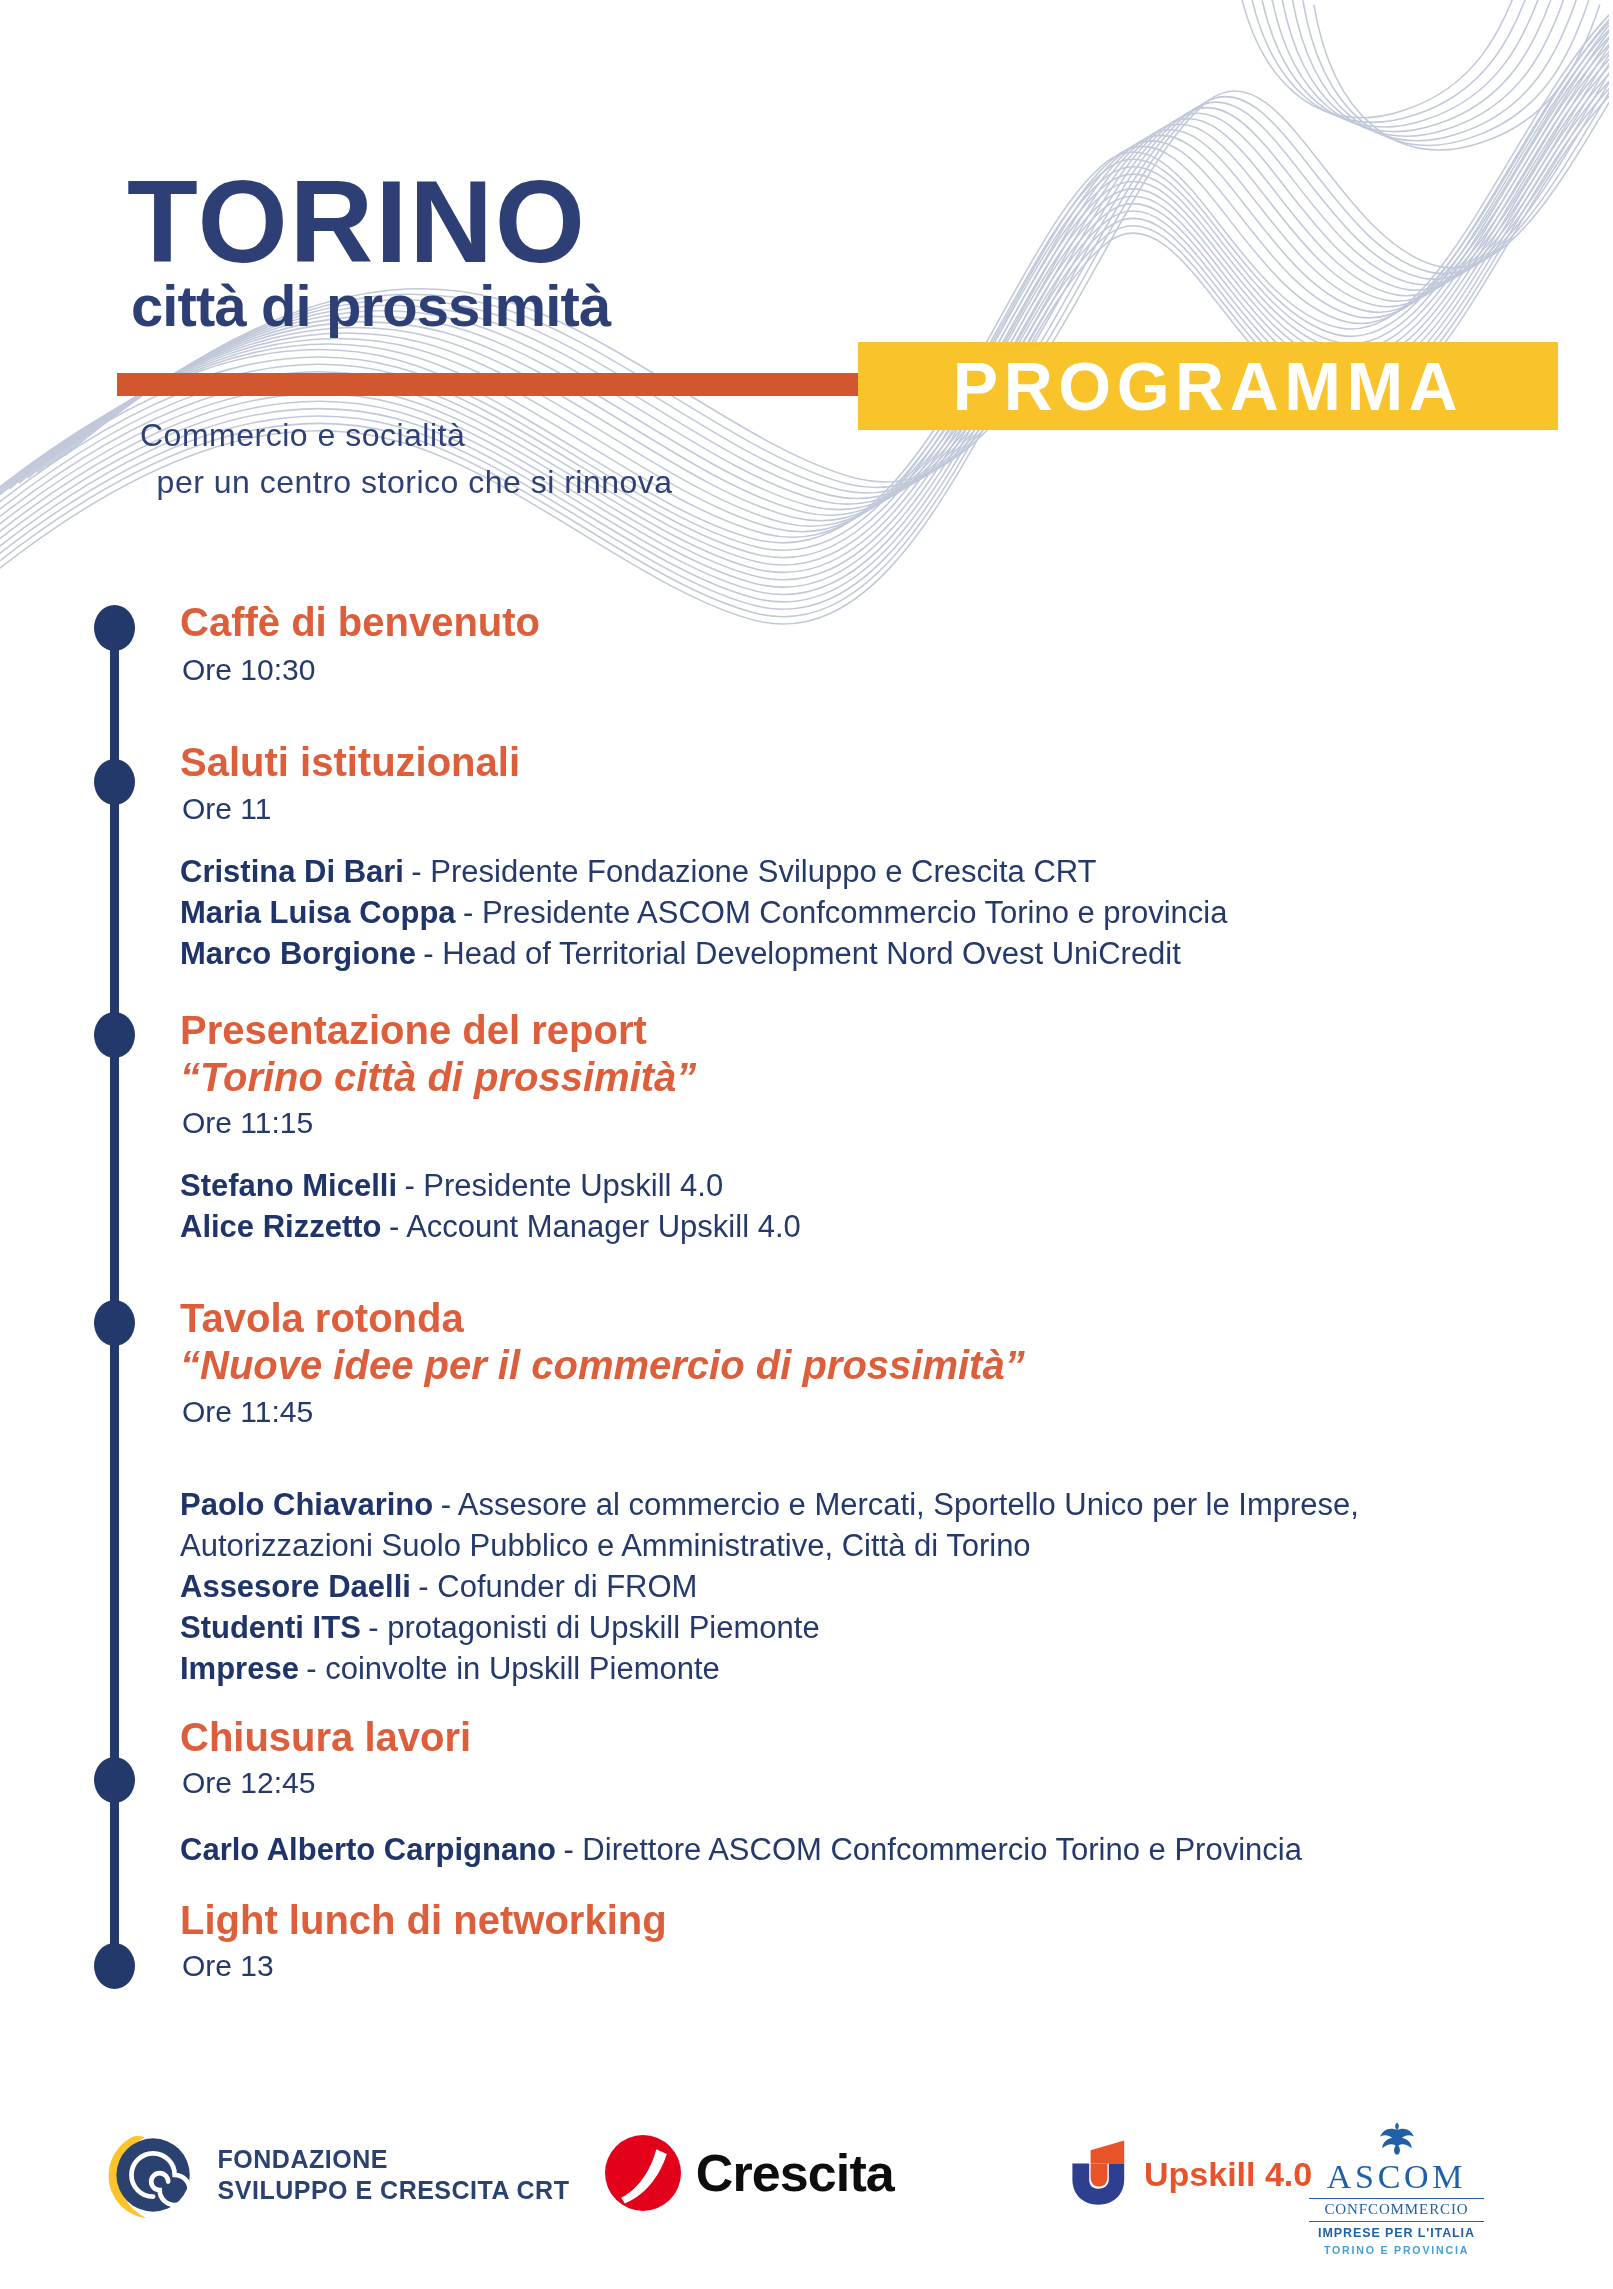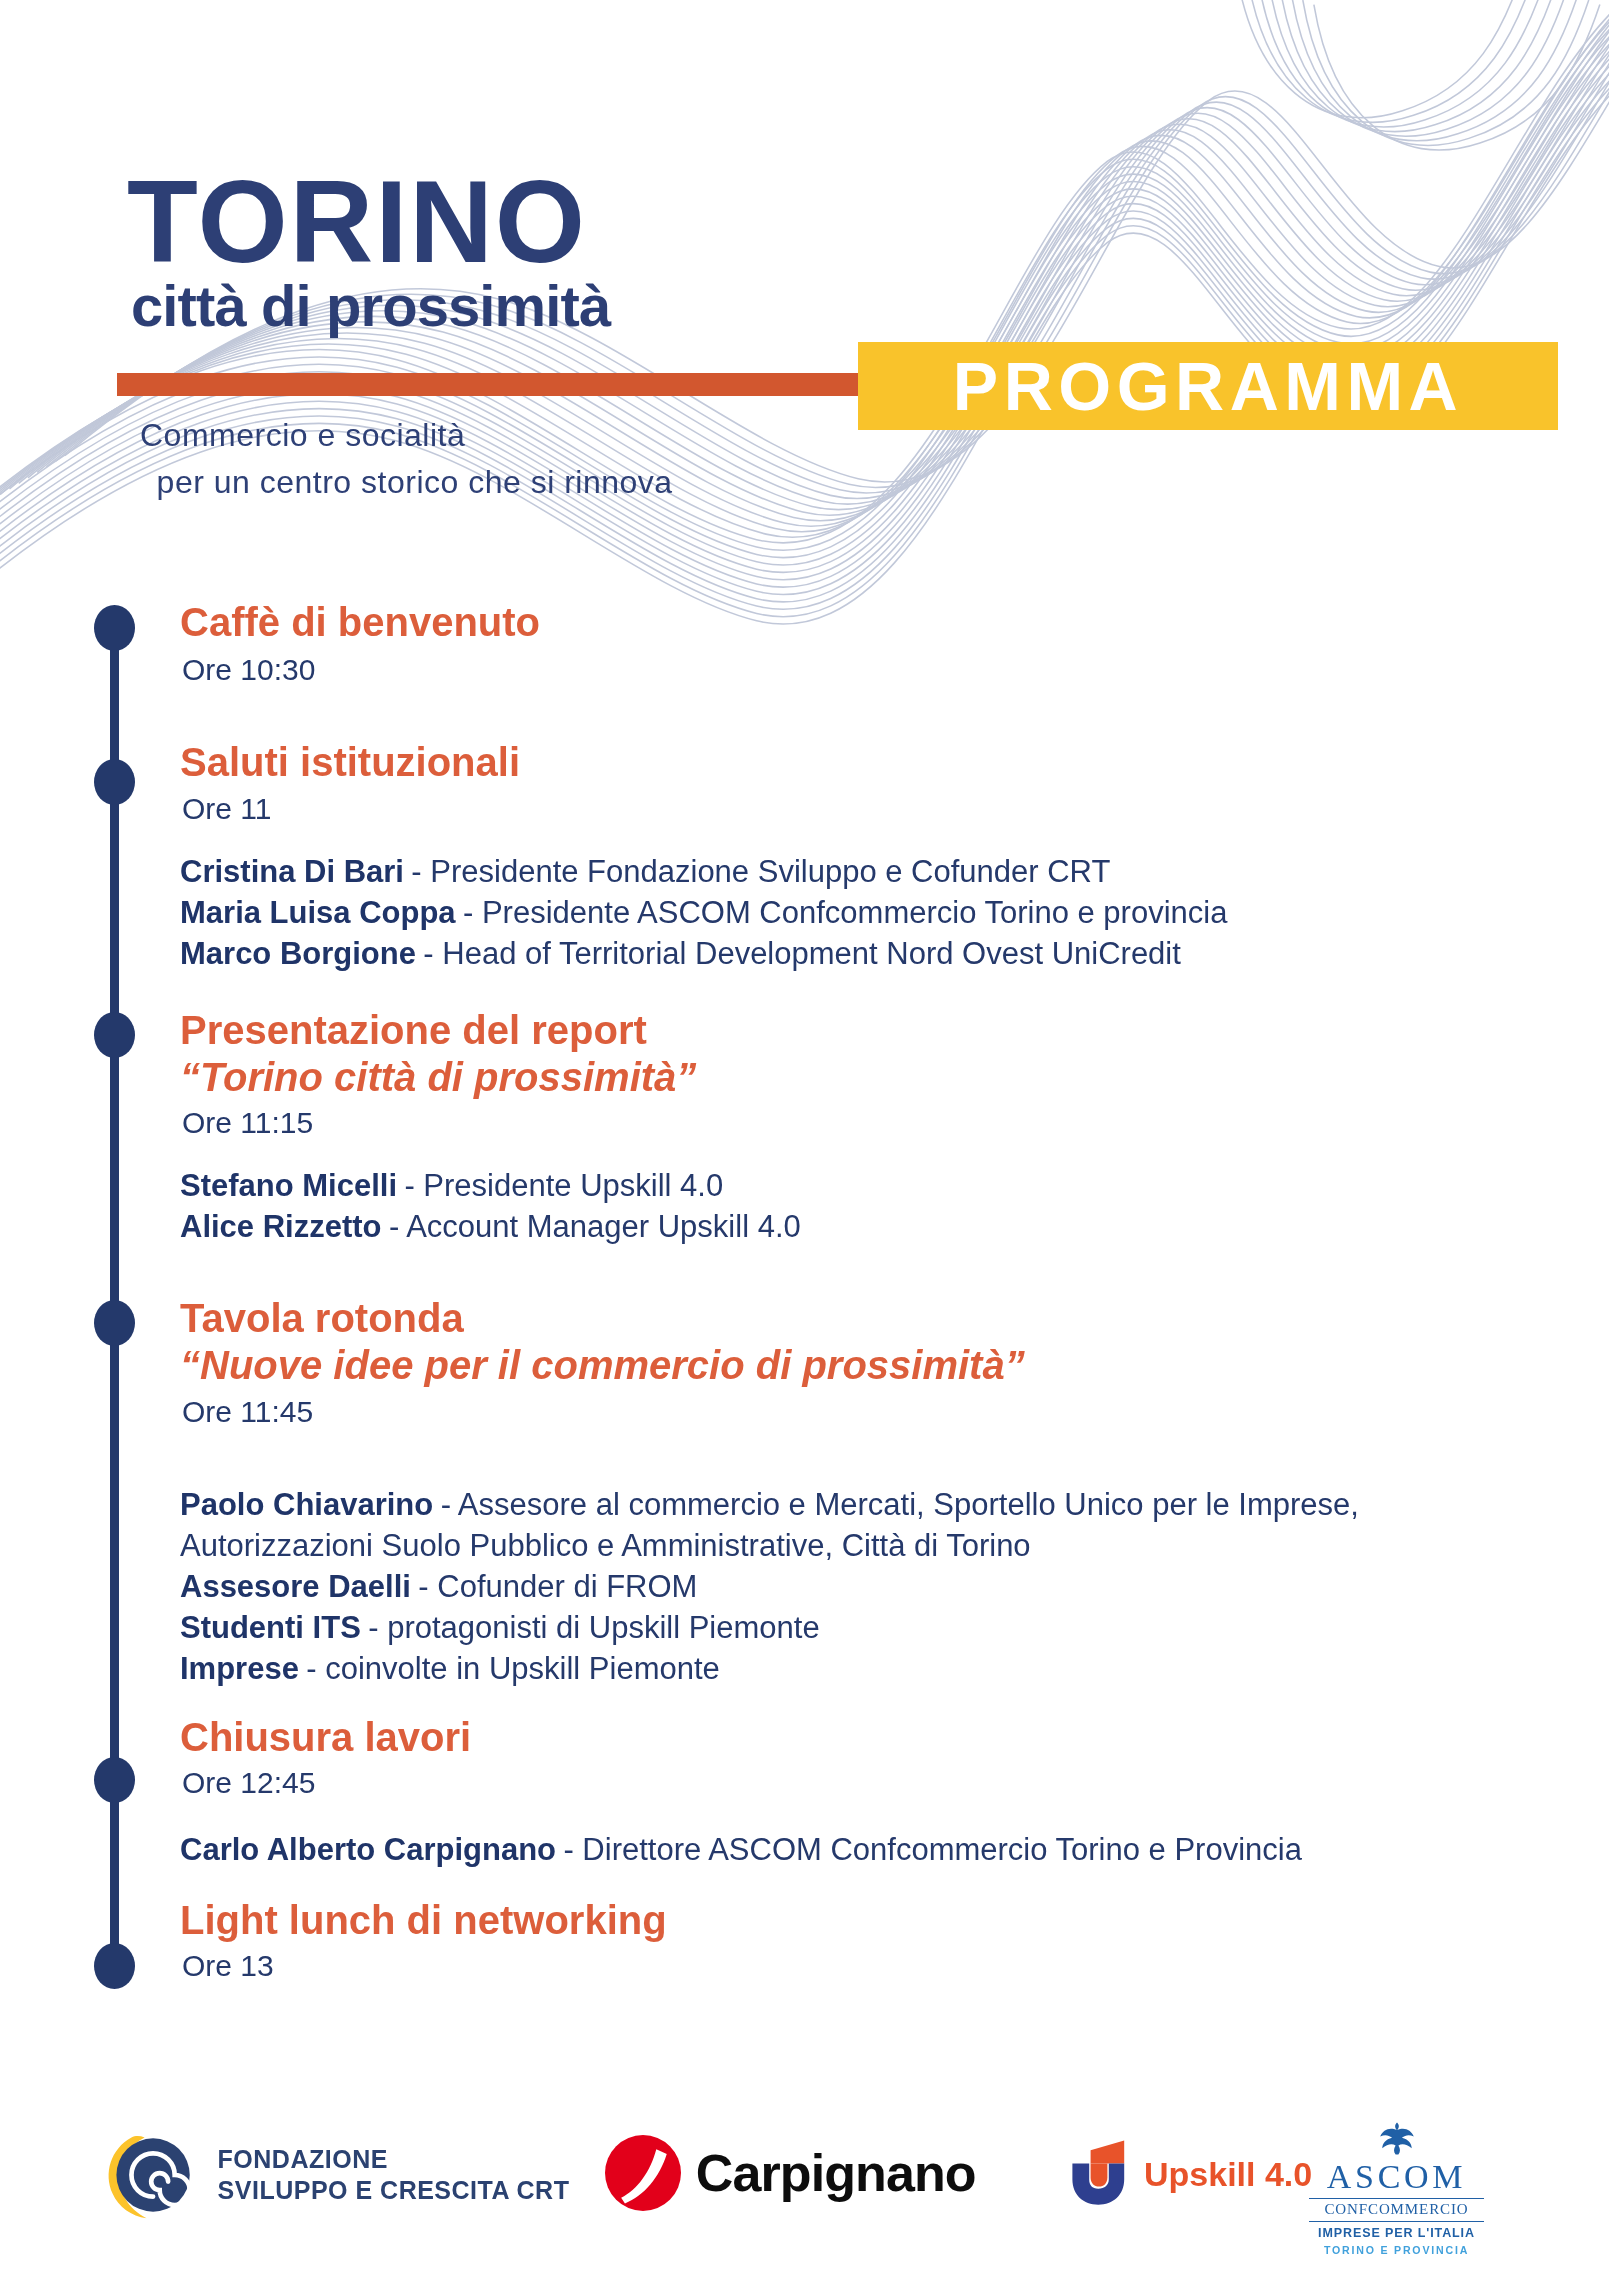--- a/index.html
+++ b/index.html
@@ -154,21 +154,21 @@
   <span class="dot" style="top:1757px"></span>
   <span class="dot" style="top:1943px"></span>
 
   <div class="sec-title" style="top:600px">Caffè di benvenuto</div>
   <div class="sec-time" style="top:653px">Ore 10:30</div>
 
   <div class="sec-title" style="top:740px">Saluti istituzionali</div>
   <div class="sec-time" style="top:792px">Ore 11</div>
   <div class="speakers" style="top:851px">
     <div class="speaker">
-      <span class="sp-name">Cristina Di Bari</span><span class="sp-desc">- Presidente Fondazione Sviluppo e Cofunder CRT</span>
+      <span class="sp-name">Cristina Di Bari</span><span class="sp-desc">- Presidente Fondazione Sviluppo e Crescita CRT</span>
     </div>
     <div class="speaker">
       <span class="sp-name">Maria Luisa Coppa</span><span class="sp-desc">- Presidente ASCOM Confcommercio Torino e provincia</span>
     </div>
     <div class="speaker">
       <span class="sp-name">Marco Borgione</span><span class="sp-desc">- Head of Territorial Development Nord Ovest UniCredit</span>
     </div>
   </div>
 
   <div class="sec-title" style="top:1008px">Presentazione del report</div>
@@ -222,21 +222,21 @@
       <div>FONDAZIONE</div>
       <div>SVILUPPO E CRESCITA CRT</div>
     </div>
   </div>
 
   <div class="f-uni">
     <svg width="76" height="76" viewBox="0 0 80 80" aria-hidden="true">
       <circle cx="40" cy="40" r="40" fill="#E2001A"></circle>
       <path d="M17 66 C34 58 48 38 54 15 L65 20 C57 45 41 64 21 72 Z" fill="#ffffff"></path>
     </svg>
-    <span class="uni-label">Carpignano</span>
+    <span class="uni-label">Crescita</span>
   </div>
 
   <div class="f-up">
     <svg width="70" height="70" viewBox="0 0 100 100" aria-hidden="true">
       <path d="M38 35 L38 16 L86 2 L86 35 Z" fill="#E8532A"></path>
       <path d="M12 35 L12 58 C12 80 28 94 49 94 C70 94 86 80 86 58 L86 35 L64 35 L64 58 C64 66 58 71 49 71 C40 71 36 66 36 58 L36 35 Z" fill="#2E3F8F"></path>
       <path d="M38 35 L38 55 C38 63 43 68 50 68 C57 68 62 63 62 55 L62 35 Z" fill="#E8532A"></path>
     </svg>
     <span class="up-label">Upskill 4.0</span>
   </div>

